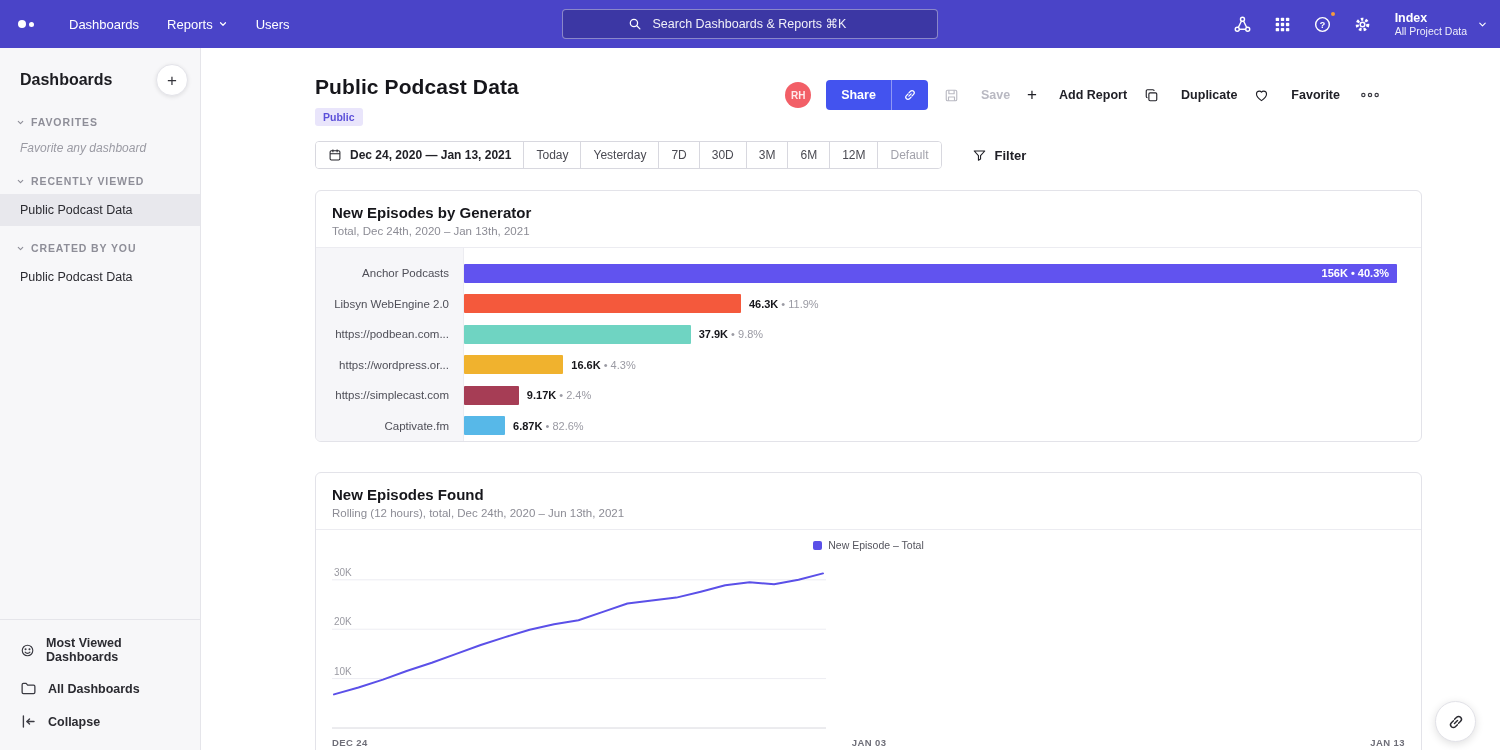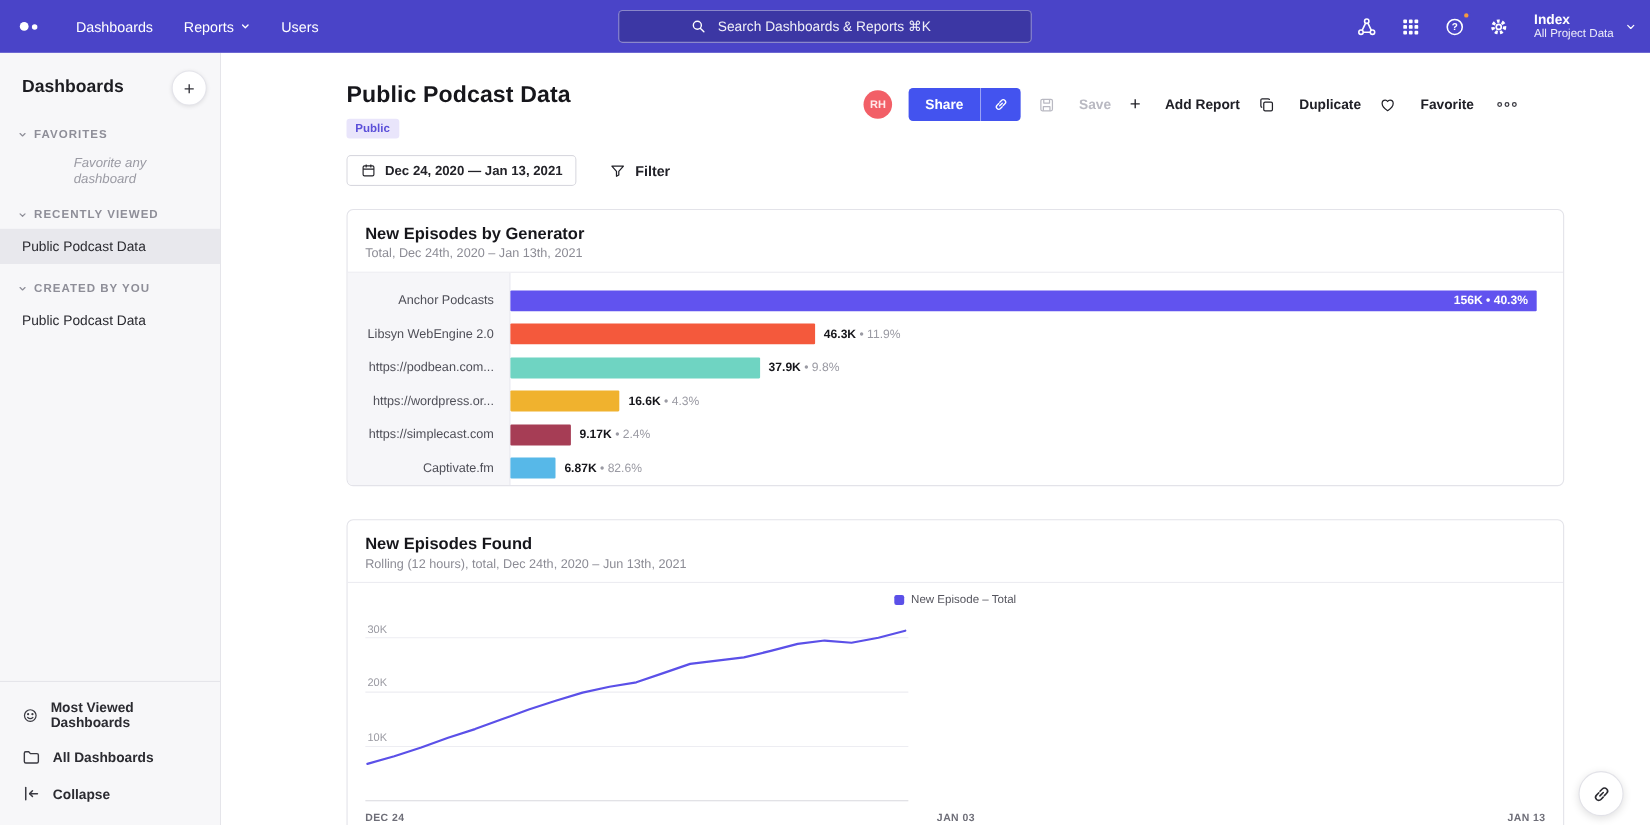--- a/index.html
+++ b/index.html
@@ -29,21 +29,21 @@
   .project { display:flex; align-items:center; gap:10px; margin-left:8px; cursor:pointer; }
   .proj-name { font-size:12.5px; font-weight:bold; line-height:14px; }
   .proj-scope { font-size:10.5px; opacity:.9; line-height:12px; max-width:78px; }
 
   
   .sidebar { position:absolute; top:48px; left:0; width:201px; bottom:0; background:#f7f7f9; border-right:1px solid #e5e5ea; display:flex; flex-direction:column; }
   .sb-head { display:flex; align-items:center; justify-content:space-between; padding:16px 12px 4px 20px; }
   .sb-title { font-size:16px; font-weight:bold; color:#1c1c21; margin:0; }
   .add-btn { width:32px; height:32px; border-radius:50%; background:#fff; border:1px solid #e4e4ea; box-shadow:0 1px 4px rgba(0,0,0,.10); font-size:17px; color:#33333a; cursor:pointer; line-height:1; font-family:inherit; }
   .sb-sec-head { display:flex; align-items:center; gap:6px; padding:16px 20px 7px 16px; font-size:10.5px; font-weight:bold; letter-spacing:.9px; color:#8e8e98; cursor:pointer; }
-  .sb-empty { font-style:italic; font-size:12px; color:#9a9aa3; padding:6px 20px 4px;margin-left:47px; }
+  .sb-empty { font-style:italic; font-size:12px; color:#9a9aa3; padding:6px 20px 4px; }
   .sb-item { font-size:12.5px; color:#2b2b31; padding:9px 20px; cursor:pointer; white-space:nowrap; }
   .sb-item.selected { background:#e8e8ed; }
   .sb-footer { margin-top:auto; border-top:1px solid #e5e5ea; padding:8px 0 12px; }
   .sb-foot-item { display:flex; align-items:center; gap:11px; padding:8px 20px; font-size:12.5px; font-weight:bold; color:#2b2b31; cursor:pointer; }
   .sb-foot-item svg { color:#3a3a42; }
 
   
   .main { position:absolute; left:201px; top:48px; right:0; bottom:0; background:#fff; overflow:hidden; }
   .page-head { display:flex; justify-content:space-between; align-items:flex-start; padding:27px 116px 0 114px; }
   .page-title { font-size:21px; font-weight:bold; color:#16161b; margin:0; letter-spacing:.1px; }
@@ -285,20 +285,30 @@
     <div class="seg-group">
       <div class="seg date">
         <svg width="14" height="14" viewBox="0 0 20 20" fill="none" stroke="currentColor" stroke-width="1.5">
             <rect x="3" y="4" width="14" height="13" rx="1.8"></rect>
             <line x1="7" y1="2.2" x2="7" y2="6"></line>
             <line x1="13" y1="2.2" x2="13" y2="6"></line>
             <line x1="3" y1="8.2" x2="17" y2="8.2"></line>
           </svg>
         <span>Dec 24, 2020 — Jan 13, 2021</span>
       </div>
+      <span id="presets" style="display:flex">
+          <button class="seg">Today</button>
+          <button class="seg">Yesterday</button>
+          <button class="seg">7D</button>
+          <button class="seg">30D</button>
+          <button class="seg">3M</button>
+          <button class="seg">6M</button>
+          <button class="seg">12M</button>
+          <button class="seg muted">Default</button>
+        </span>
     </div>
     <div class="filter">
       <svg width="15" height="15" viewBox="0 0 20 20" fill="none" stroke="currentColor" stroke-width="1.5" stroke-linejoin="round">
           <path d="M3 4h14l-5.6 6.3v4.4l-2.8 1.6v-6L3 4z"></path>
         </svg>
       <span>Filter</span>
     </div>
   </div>
 
   <div class="cards">

